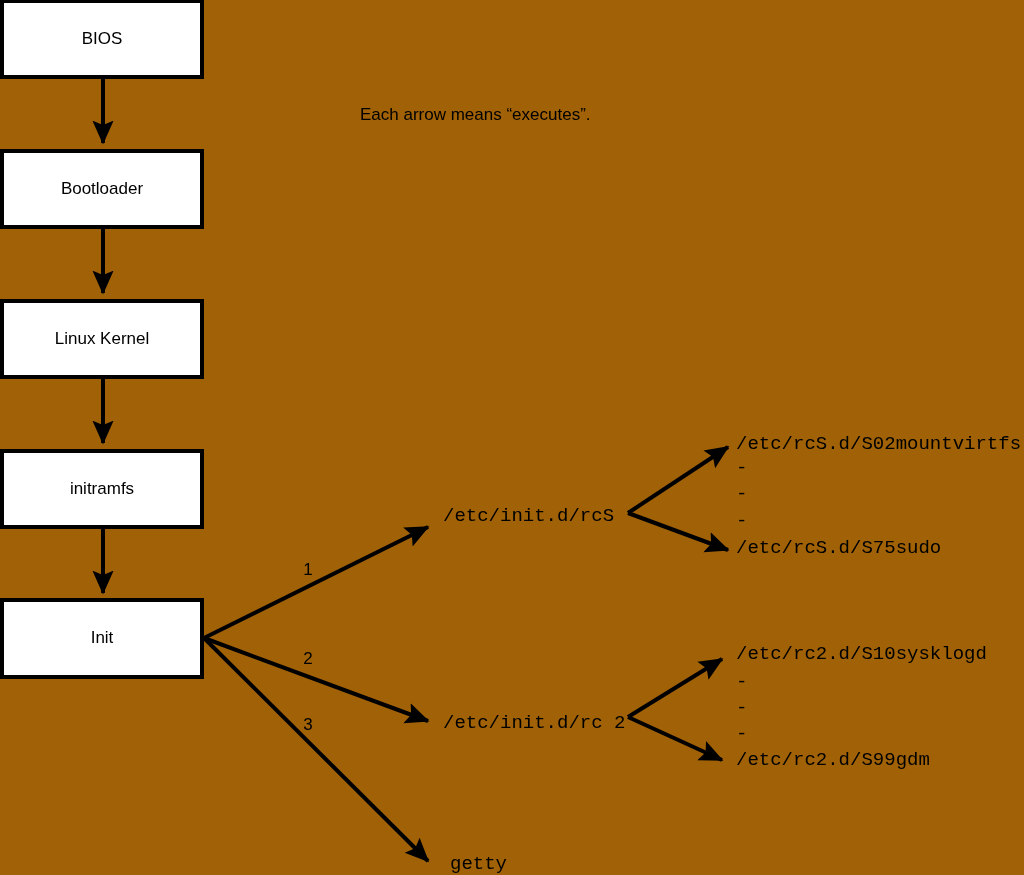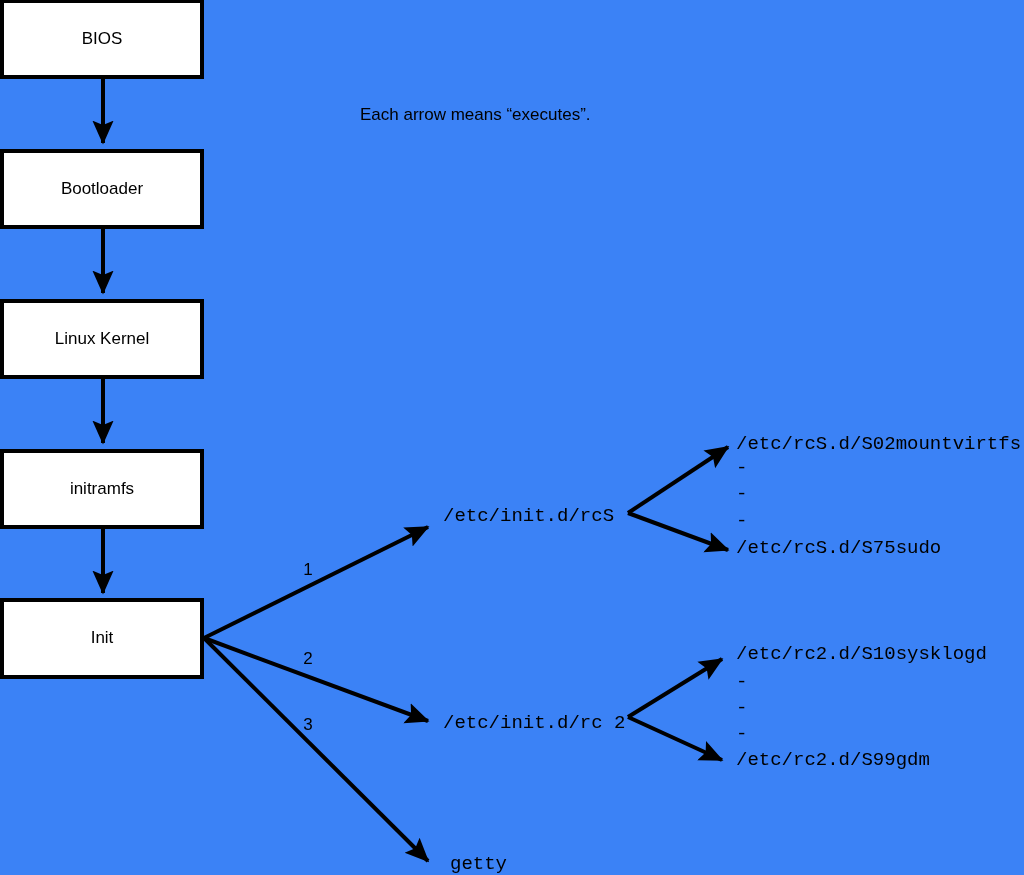--- a/index.html
+++ b/index.html
@@ -9,21 +9,21 @@
     background: #ffffff;
   }
   body {
     font-family: "Liberation Sans", sans-serif;
     color: #000000;
   }
   #canvas {
     position: relative;
     width: 1024px;
     height: 875px;
-    background: #3b82f6;
+    background: #a16207;
     overflow: hidden;
   }
   #diagram-svg {
     position: absolute;
     top: 0;
     left: 0;
     width: 1024px;
     height: 875px;
   }
   .box-rect {

